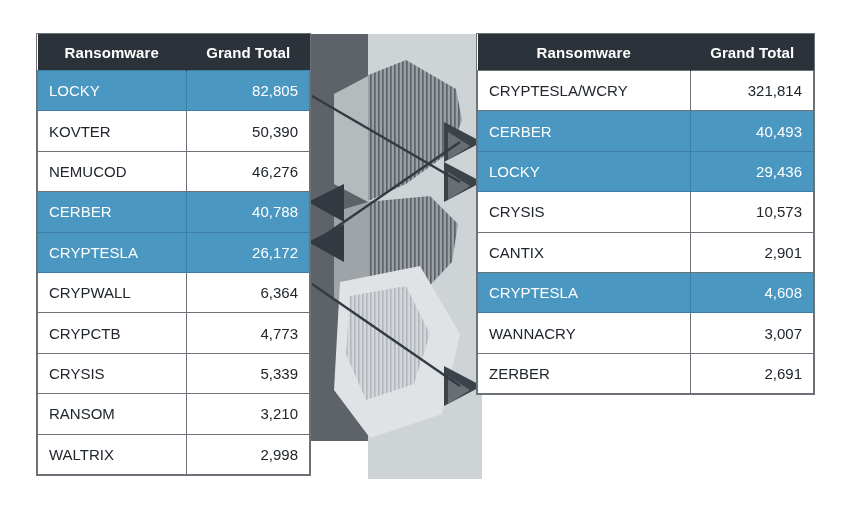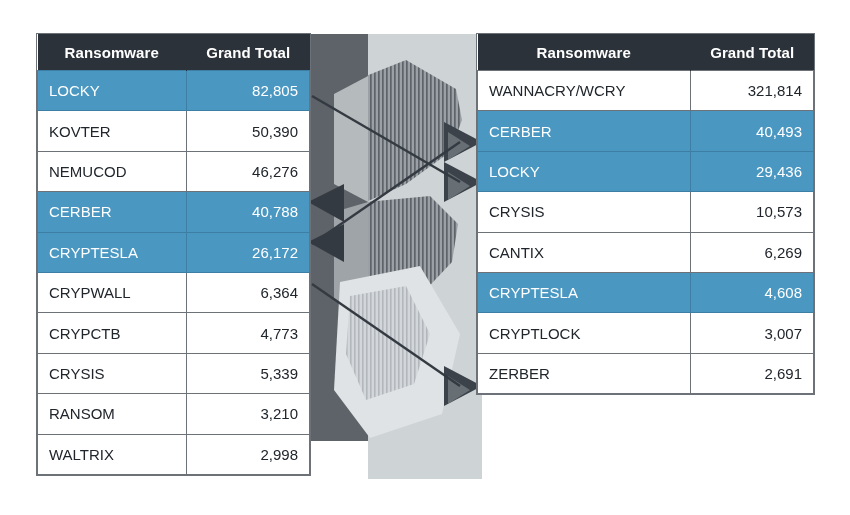--- a/index.html
+++ b/index.html
@@ -187,45 +187,45 @@
       <col class="w-total">
     </colgroup>
   <thead>
     <tr>
       <th class="col-name">Ransomware</th>
       <th class="col-total">Grand Total</th>
     </tr>
   </thead>
   <tbody>
       <tr>
-        <td class="c-name">WANNACRY/WCRY</td>
+        <td class="c-name">CRYPTESLA/WCRY</td>
         <td class="c-total">321,814</td>
       </tr>
       <tr class="hl">
         <td class="c-name">CERBER</td>
         <td class="c-total">40,493</td>
       </tr>
       <tr class="hl">
         <td class="c-name">LOCKY</td>
         <td class="c-total">29,436</td>
       </tr>
       <tr>
         <td class="c-name">CRYSIS</td>
         <td class="c-total">10,573</td>
       </tr>
       <tr>
         <td class="c-name">CANTIX</td>
-        <td class="c-total">6,269</td>
+        <td class="c-total">2,901</td>
       </tr>
       <tr class="hl">
         <td class="c-name">CRYPTESLA</td>
         <td class="c-total">4,608</td>
       </tr>
       <tr>
-        <td class="c-name">CRYPTLOCK</td>
+        <td class="c-name">WANNACRY</td>
         <td class="c-total">3,007</td>
       </tr>
       <tr>
         <td class="c-name">ZERBER</td>
         <td class="c-total">2,691</td>
       </tr>
     </tbody>
 </table>
 
 </body></html>

